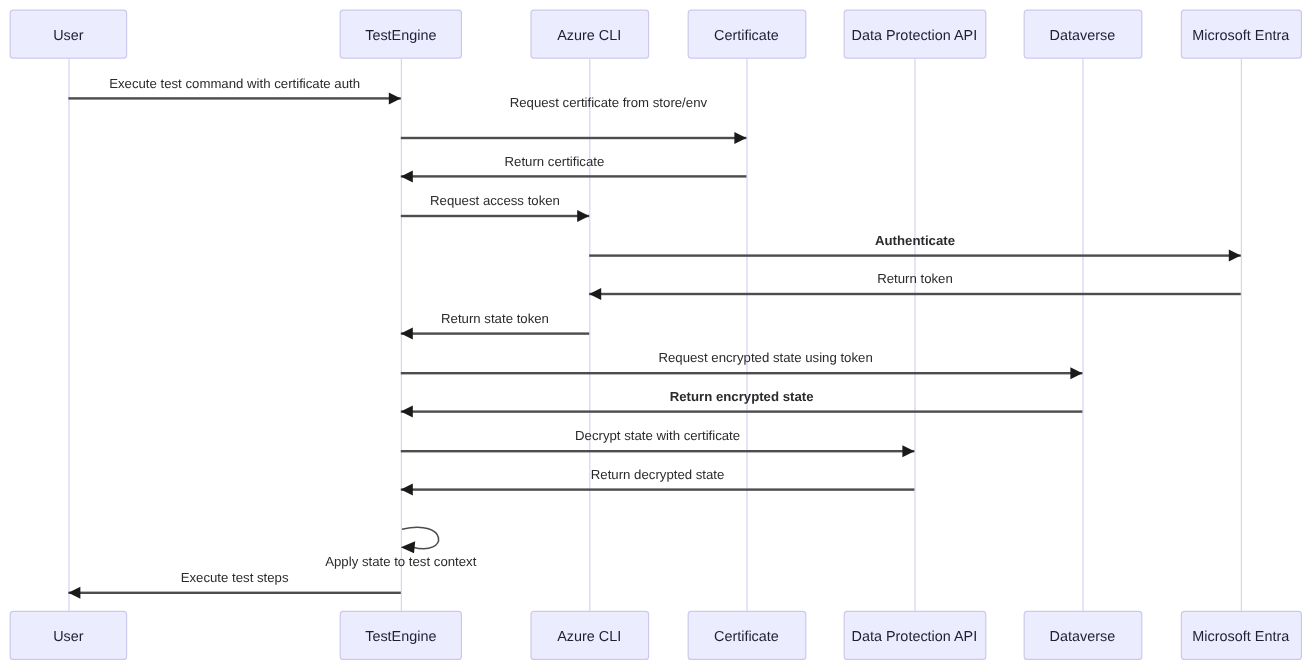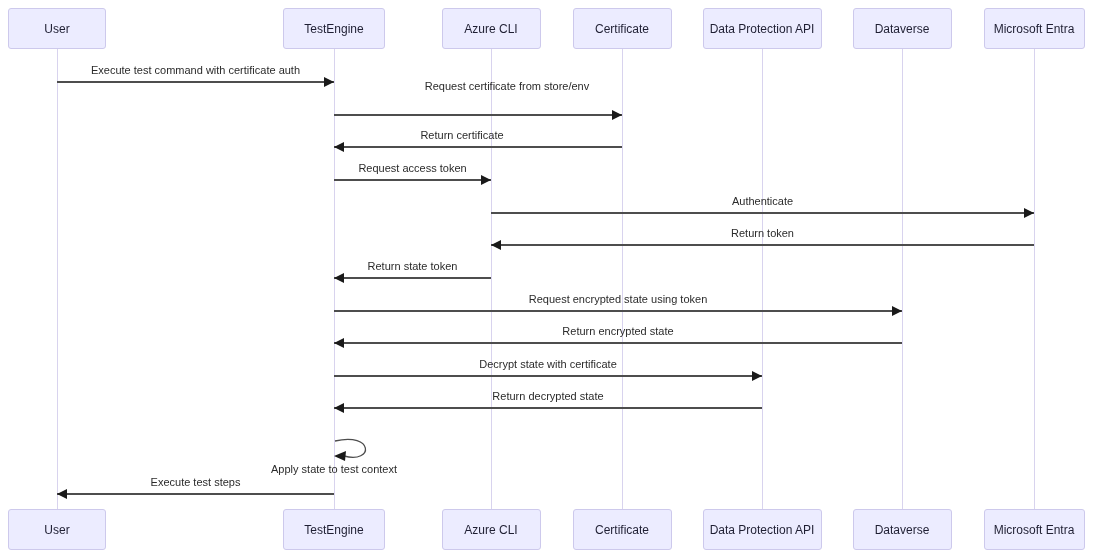--- a/index.html
+++ b/index.html
@@ -94,33 +94,33 @@
       <div class="arrowhead right" style="top: 77px; left: 324px;"></div>
       <div class="msg-label" style="left: 478px; top: 80px; margin-left: 29px;">Request certificate from store/env</div>
       <div class="msg-line" style="left: 334px; width: 288px; top: 114px;"></div>
       <div class="arrowhead right" style="top: 110px; left: 612px;"></div>
       <div class="msg-label" style="left: 462px; top: 129px;">Return certificate</div>
       <div class="msg-line" style="left: 334px; width: 288px; top: 146px;"></div>
       <div class="arrowhead left" style="top: 142px; left: 334px;"></div>
       <div class="msg-label" style="left: 412.5px; top: 162px;">Request access token</div>
       <div class="msg-line" style="left: 334px; width: 157px; top: 179px;"></div>
       <div class="arrowhead right" style="top: 175px; left: 481px;"></div>
-      <div class="msg-label" style="left: 762.5px; top: 195px;">Authenticate</div>
+      <div class="msg-label" style="left: 762.5px; top: 195px; font-weight: bold;">Authenticate</div>
       <div class="msg-line" style="left: 491px; width: 543px; top: 212px;"></div>
       <div class="arrowhead right" style="top: 208px; left: 1024px;"></div>
       <div class="msg-label" style="left: 762.5px; top: 227px;">Return token</div>
       <div class="msg-line" style="left: 491px; width: 543px; top: 244px;"></div>
       <div class="arrowhead left" style="top: 240px; left: 491px;"></div>
       <div class="msg-label" style="left: 412.5px; top: 260px;">Return state token</div>
       <div class="msg-line" style="left: 334px; width: 157px; top: 277px;"></div>
       <div class="arrowhead left" style="top: 273px; left: 334px;"></div>
-      <div class="msg-label" style="left: 618px; top: 293px;">Request encrypted state using token</div>
+      <div class="msg-label" style="left: 638px; top: 293px;">Request encrypted state using token</div>
       <div class="msg-line" style="left: 334px; width: 568px; top: 310px;"></div>
       <div class="arrowhead right" style="top: 306px; left: 892px;"></div>
-      <div class="msg-label" style="left: 618px; top: 325px;">Return encrypted state</div>
+      <div class="msg-label" style="left: 618px; top: 325px; font-weight: bold;">Return encrypted state</div>
       <div class="msg-line" style="left: 334px; width: 568px; top: 342px;"></div>
       <div class="arrowhead left" style="top: 338px; left: 334px;"></div>
       <div class="msg-label" style="left: 548px; top: 358px;">Decrypt state with certificate</div>
       <div class="msg-line" style="left: 334px; width: 428px; top: 375px;"></div>
       <div class="arrowhead right" style="top: 371px; left: 752px;"></div>
       <div class="msg-label" style="left: 548px; top: 390px;">Return decrypted state</div>
       <div class="msg-line" style="left: 334px; width: 428px; top: 407px;"></div>
       <div class="arrowhead left" style="top: 403px; left: 334px;"></div>
       <div class="msg-label" style="left: 334px; top: 423px; margin-top: 40px;">Apply state to test context</div>
       <svg class="selfloop-svg" width="42" height="29" viewBox="0 0 42 29" style="left: 334px; top: 433px;">

